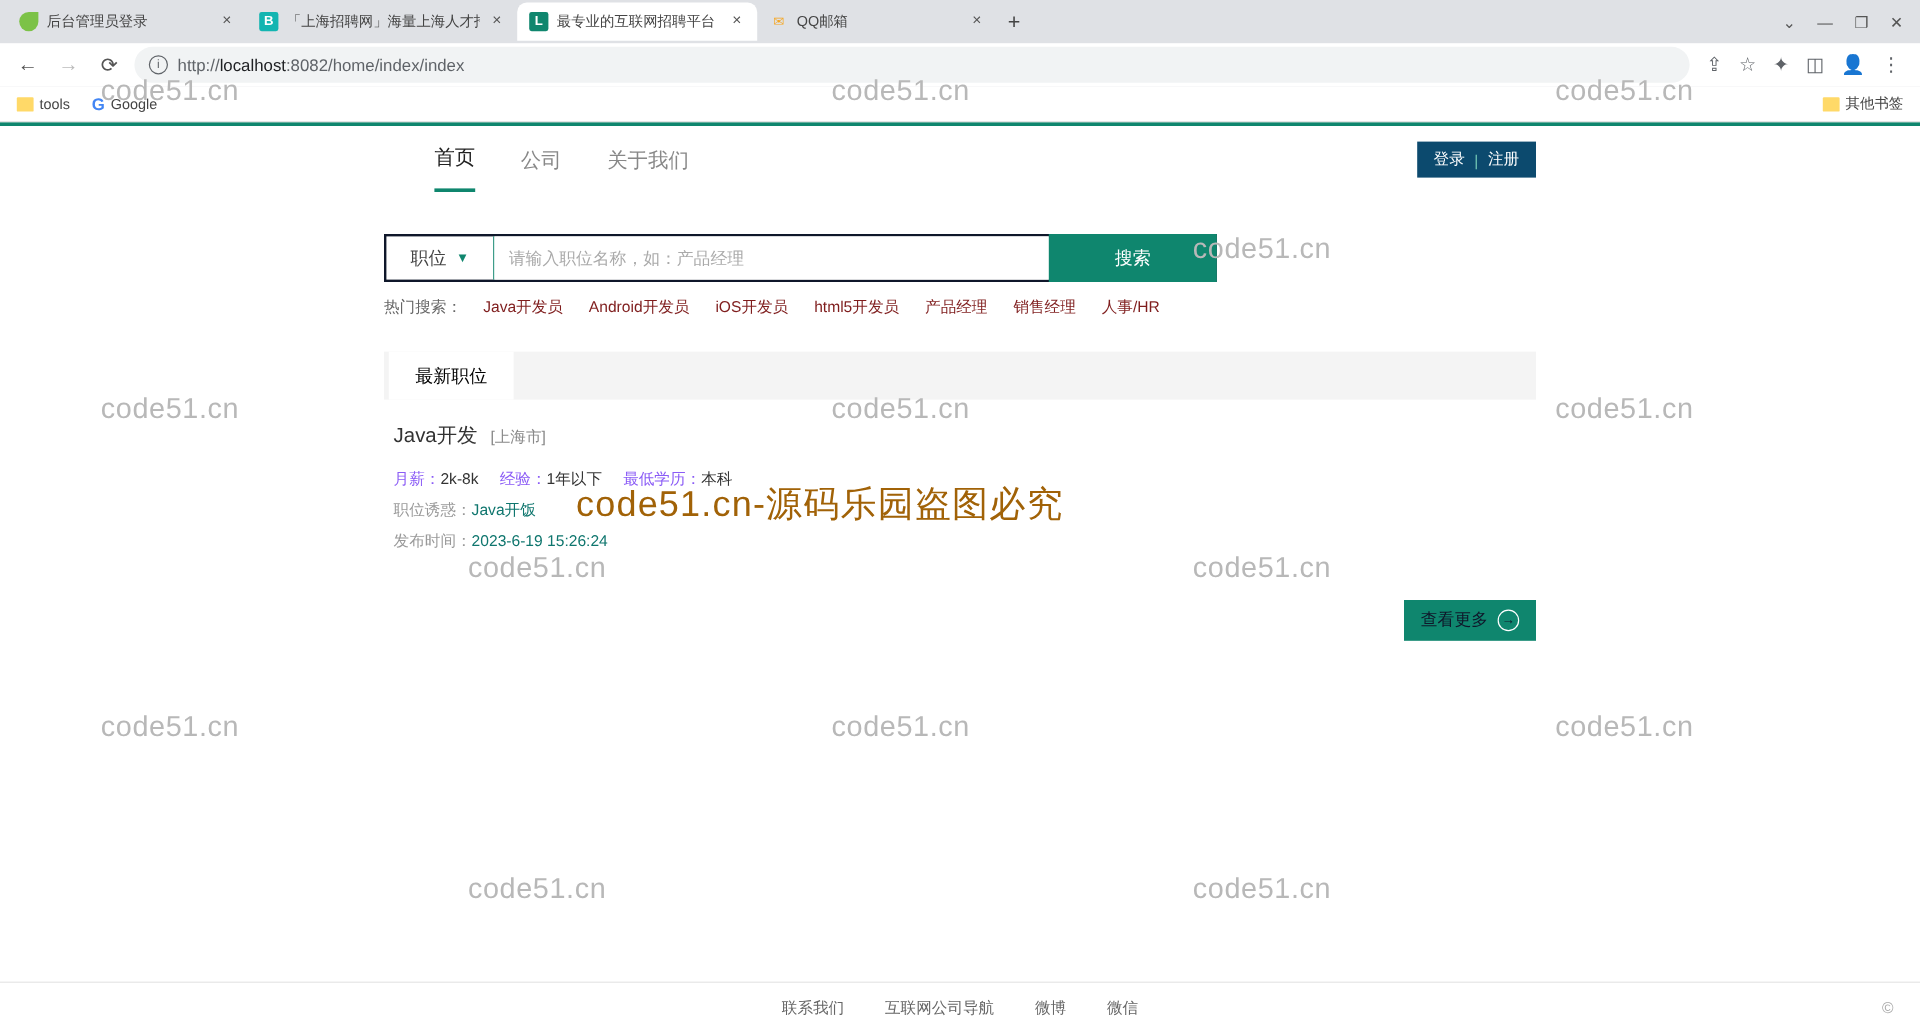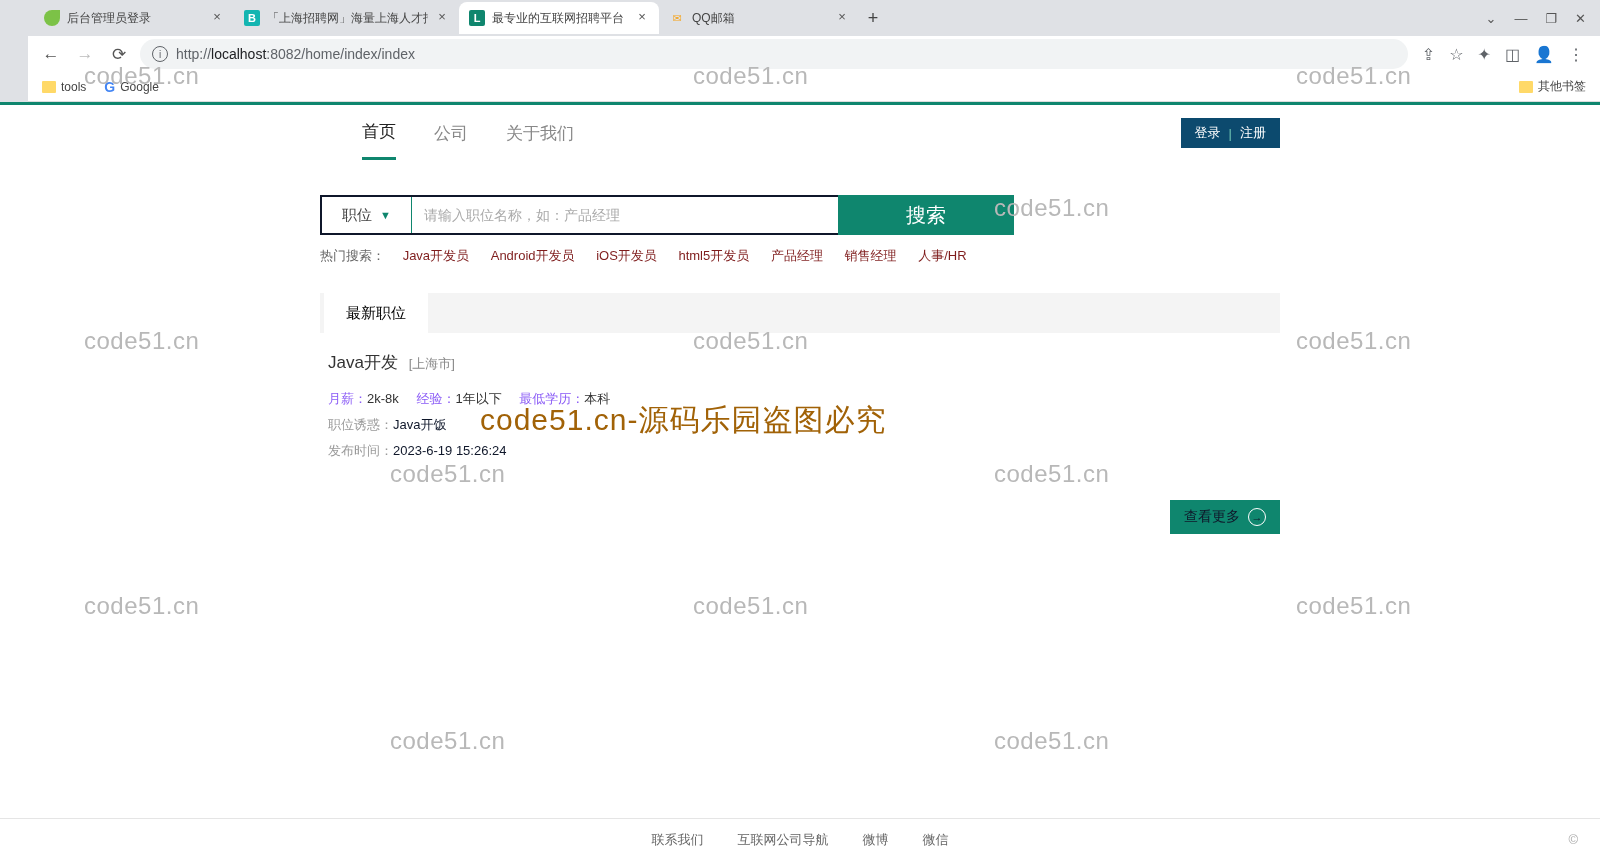--- a/index.html
+++ b/index.html
@@ -1,19 +1,19 @@
 <!DOCTYPE html>
 <html><head>
 <meta charset="utf-8">
 <style>
 * { margin: 0; padding: 0; box-sizing: border-box; }
 body { font-family: "Microsoft YaHei", Arial, sans-serif; font-size: 13px; background: #fff; overflow: hidden; width: 1600px; height: 860px; }
 
 
-.browser-chrome { background: #dfe1e5; padding-left: 28px; }
+.browser-chrome { background: #dfe1e5; }
 .tab-bar { display: flex; align-items: center; height: 36px; padding-left: 6px; }
 .tab { display: flex; align-items: center; height: 32px; padding: 0 10px; min-width: 200px; max-width: 225px; border-radius: 8px 8px 0 0; font-size: 12px; color: #444; gap: 7px; position: relative; }
 .tab.active { background: #fff; }
 .tab .favicon { width: 16px; height: 16px; display: inline-flex; align-items: center; justify-content: center; font-size: 11px; border-radius: 2px; }
 .tab .tab-title { flex: 1; white-space: nowrap; overflow: hidden; text-overflow: clip; }
 .tab .tab-close { width: 14px; height: 14px; font-size: 13px; color: #555; cursor: pointer; text-align: center; line-height: 12px; }
 .new-tab { width: 28px; text-align: center; color: #444; font-size: 18px; cursor: pointer; }
 .window-controls { margin-left: auto; display: flex; align-items: center; gap: 18px; padding-right: 14px; color: #555; }
 .window-controls span { cursor: pointer; font-size: 13px; }
 
@@ -43,38 +43,38 @@
 .auth-box span { cursor: pointer; }
 .auth-box .divider { margin: 0 8px; color: #6fc4b3; }
 
 .content { width: 960px; margin: 0 auto; padding: 0 0 0 0; }
 
 .search-row { display: flex; margin-top: 34px; border: 2px solid #0f172a; height: 40px; width: 694px; }
 .search-select { width: 90px; display: flex; align-items: center; justify-content: center; gap: 8px; font-size: 15px; color: #444; border-right: 1px solid #0f866e; cursor: pointer; }
 .search-select .caret { color: #0f866e; font-size: 11px; }
 .search-input { flex: 1; border: none; outline: none; padding: 0 12px; font-size: 14px; color: #c2410c; }
 .search-input::placeholder { color: #aaa; }
-.search-btn { width: 176px; background: #0f866e; color: #fff; display: flex; align-items: center; justify-content: center; font-size: 20px; cursor: pointer; margin: -2px -2px -2px 0; }
+.search-btn { width: 140px; background: #0f866e; color: #fff; display: flex; align-items: center; justify-content: center; font-size: 15px; cursor: pointer; margin: -2px -2px -2px 0; }
 
 .hot-row { margin-top: 12px; font-size: 13px; color: #666; }
 .hot-row .hot-label { margin-right: 14px; }
 .hot-row a { color: #7f1d1d; text-decoration: none; margin-right: 18px; cursor: pointer; }
 
 .section-tab { margin-top: 28px; background: #f4f4f4; height: 40px; display: flex; align-items: center; width: 960px; }
 .section-tab .tab-item { background: #fff; height: 40px; display: flex; align-items: center; padding: 0 22px; font-size: 15px; margin-left: 4px; }
 
 .job-card { padding: 18px 8px 0 8px; }
 .job-title { font-size: 17px; color: #333; }
 .job-title .loc { font-size: 13px; color: #888; margin-left: 6px; }
 .job-meta { margin-top: 16px; font-size: 13px; color: #666; }
 .job-meta .label { color: #8b5cf6; }
 .job-meta .val { color: #333; margin-right: 14px; }
 .job-line { margin-top: 8px; font-size: 13px; }
 .job-line .label { color: #999; }
-.job-line .val { color: #0f172a; }
+.job-line .val { color: #0f766e; }
 
 .more-row { margin-top: 40px; display: flex; justify-content: flex-end; width: 960px; }
 .more-btn { background: #0f866e; color: #0f172a; padding: 8px 14px; font-size: 14px; display: flex; align-items: center; gap: 8px; cursor: pointer; }
 .more-btn .arrow-circle { width: 18px; height: 18px; border: 1.5px solid #fff; border-radius: 50%; display: flex; align-items: center; justify-content: center; font-size: 11px; }
 
 
 .watermark { position: absolute; color: #b8b8b8; font-size: 24px; pointer-events: none; font-family: Arial, sans-serif; letter-spacing: 0.5px; }
 .red-wm { position: absolute; color: #a16207; font-size: 30px; pointer-events: none; font-family: Arial, "Microsoft YaHei"; letter-spacing: 1px; }
 
 .footer { position: absolute; bottom: 0; left: 0; right: 0; height: 42px; border-top: 1px solid #e5e5e5; display: flex; align-items: center; justify-content: center; gap: 34px; font-size: 13px; color: #666; background: #fff; }

